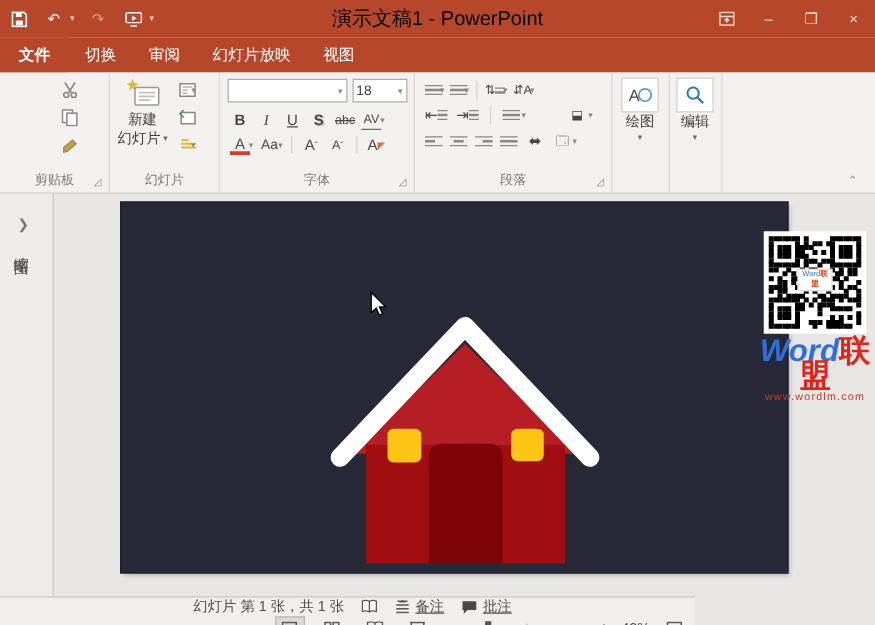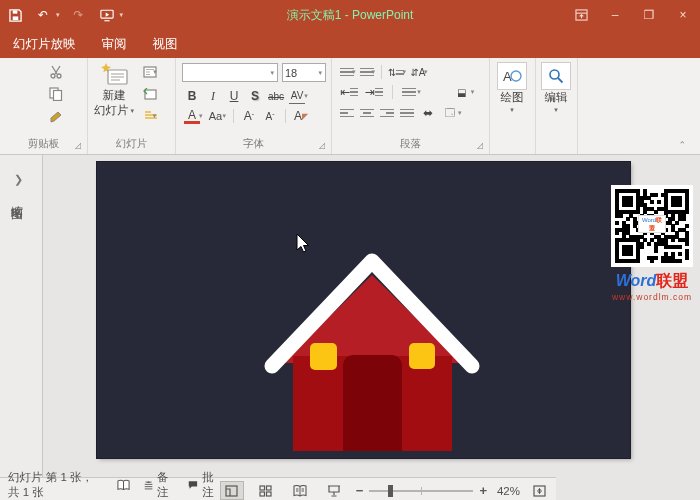--- a/index.html
+++ b/index.html
@@ -5,21 +5,21 @@
   * { margin:0; padding:0; box-sizing:border-box; font-family:"Liberation Sans","DejaVu Sans",sans-serif; }
   html,body { width:700px; height:500px; overflow:hidden; }
   .app { position:relative; width:700px; height:500px; background:#E7E6E4; font-size:12px; }
 
   
   .titlebar { position:absolute; left:0; top:0; width:700px; height:30px; background:#B7472A; color:#fff; }
   .qat { position:absolute; left:6px; top:0; height:30px; display:flex; align-items:center; gap:10px; }
   .qat .qicon { width:18px; height:18px; display:flex; align-items:center; justify-content:center; color:#fff; }
   .qat .dim { opacity:.45; }
   .tiny-caret { font-size:7px; color:#f3cfc5; margin-left:-6px; }
-  .win-title { position:absolute; left:0; right:0; top:0; height:30px; display:flex; align-items:center; justify-content:center; color:#86efac; font-size:12px; pointer-events:none; }
+  .win-title { position:absolute; left:0; right:0; top:0; height:30px; display:flex; align-items:center; justify-content:center; color:#000000; font-size:16px; pointer-events:none; }
   .win-controls { position:absolute; right:0; top:0; height:30px; display:flex; }
   .win-btn { width:34px; height:30px; display:flex; align-items:center; justify-content:center; color:#F3D9CF; font-size:12px; }
 
   
   .tabrow { position:absolute; left:0; top:30px; width:700px; height:28px; background:#B7472A; display:flex; align-items:flex-end; }
   .tab { height:28px; padding:0 13px; display:flex; align-items:center; color:#fff; font-size:12.5px; cursor:default; }
   .tab.file { background:#B7472A; font-weight:bold; padding:0 15px; }
   .tab.active { background:#F2F1EF; color:#B7472A; }
   .tabrow-right { margin-left:auto; display:flex; align-items:center; height:28px; }
   .tellme { display:flex; align-items:center; gap:4px; color:#EFC3B6; padding:0 10px; font-size:12.5px; }
@@ -53,29 +53,29 @@
   .thumb-label { position:absolute; left:8px; top:40px; writing-mode:vertical-rl; text-orientation:upright; color:#5a5856; font-size:12px; letter-spacing:2px; }
   .slide { position:absolute; left:97px; top:7px; width:533px; height:296px; background:#272938; box-shadow:0 0 0 1px #1d1e29, 2px 2px 4px rgba(0,0,0,.25); }
 
   
   .watermark { position:absolute; right:0; top:30px; width:96px; text-align:center; }
   .qr { position:relative; margin:0 auto; width:82px; height:82px; background:#fff; padding:4px; }
   .qr-grid { position:relative; width:74px; height:74px; }
   .qr-grid .m { position:absolute; background:#000; }
   .qr-logo { position:absolute; left:27px; top:30px; width:28px; height:18px; background:#fff; border:1px solid #ddd; font-size:6px; line-height:8px; color:#2e6fd8; overflow:hidden; }
   .qr-logo b { color:#e8420f; }
-  .brand { margin-top:4px; font-size:16px; font-weight:bold; font-style:italic; line-height:20px; }
+  .brand { margin-top:4px; font-size:25px; font-weight:bold; font-style:italic; line-height:20px; }
   .brand .en { color:#2e6fd8; }
   .brand .cn { color:#E2231A; font-style:normal; }
   .url { margin-top:1px; font-size:8.5px; letter-spacing:1px; color:#C23A28; }
 
   
-  .statusbar { position:absolute; left:0; top:477px; width:556px; height:23px; background:#F0EFED; border-top:1px solid #C9C6C4; display:flex; align-items:flex-end; color:#514F4D; font-size:11.5px; }
+  .statusbar { position:absolute; left:0; top:477px; width:556px; height:23px; background:#F0EFED; border-top:1px solid #C9C6C4; display:flex; align-items:center; color:#514F4D; font-size:11.5px;flex-direction:column; }
   .sb-left { display:flex; align-items:center; gap:14px; padding-left:8px; }
-  .sb-item { display:flex; align-items:center; gap:4px; }
+  .sb-item { display:flex; align-items:center; gap:4px;text-decoration:underline; }
   .sb-right { margin-left:auto; display:flex; align-items:center; gap:10px; padding-right:8px; }
   .viewbtn { width:24px; height:19px; display:flex; align-items:center; justify-content:center; color:#5a5856; }
   .viewbtn.sel { background:#DBD9D6; border:1px solid #B9B6B3; }
   .zoomslider { display:flex; align-items:center; gap:6px; }
   .ztrack { position:relative; width:104px; height:2px; background:#B6B3B0; }
   .ztick { position:absolute; left:50%; top:-3px; width:1px; height:8px; background:#B6B3B0; }
   .zhandle { position:absolute; left:18%; top:-5px; width:5px; height:12px; background:#5a5856; }
   .zbtn { font-size:13px; color:#5a5856; font-weight:bold; }
   svg { display:block; }
 </style>
@@ -114,22 +114,24 @@
             <path d="M7 10V6.5M5 8l2-1.8L9 8" fill="none" stroke="#F3D9CF" stroke-width="1.2"></path>
           </svg>
       </span>
       <span class="win-btn">–</span>
       <span class="win-btn">❐</span>
       <span class="win-btn">×</span>
     </div>
   </div>
 
   <div class="tabrow">
+    <div class="tab file">文件</div>
+    <div class="tab">切换</div>
+    <div class="tab">审阅</div>
     <div class="tab">幻灯片放映</div>
-    <div class="tab">审阅</div>
     <div class="tab">视图</div>
   </div>
 
   <div class="ribbon">
 
     <div class="rgroup" style="left:0;width:88px;">
       <div style="position:absolute;left:46px;top:6px;display:flex;flex-direction:column;gap:6px;">
         <span class="smallico">
           <svg width="14" height="14" viewBox="0 0 14 14">
               <path d="M3 1l5 8M11 1L6 9" stroke="#8a8784" stroke-width="1.3" fill="none"></path>

